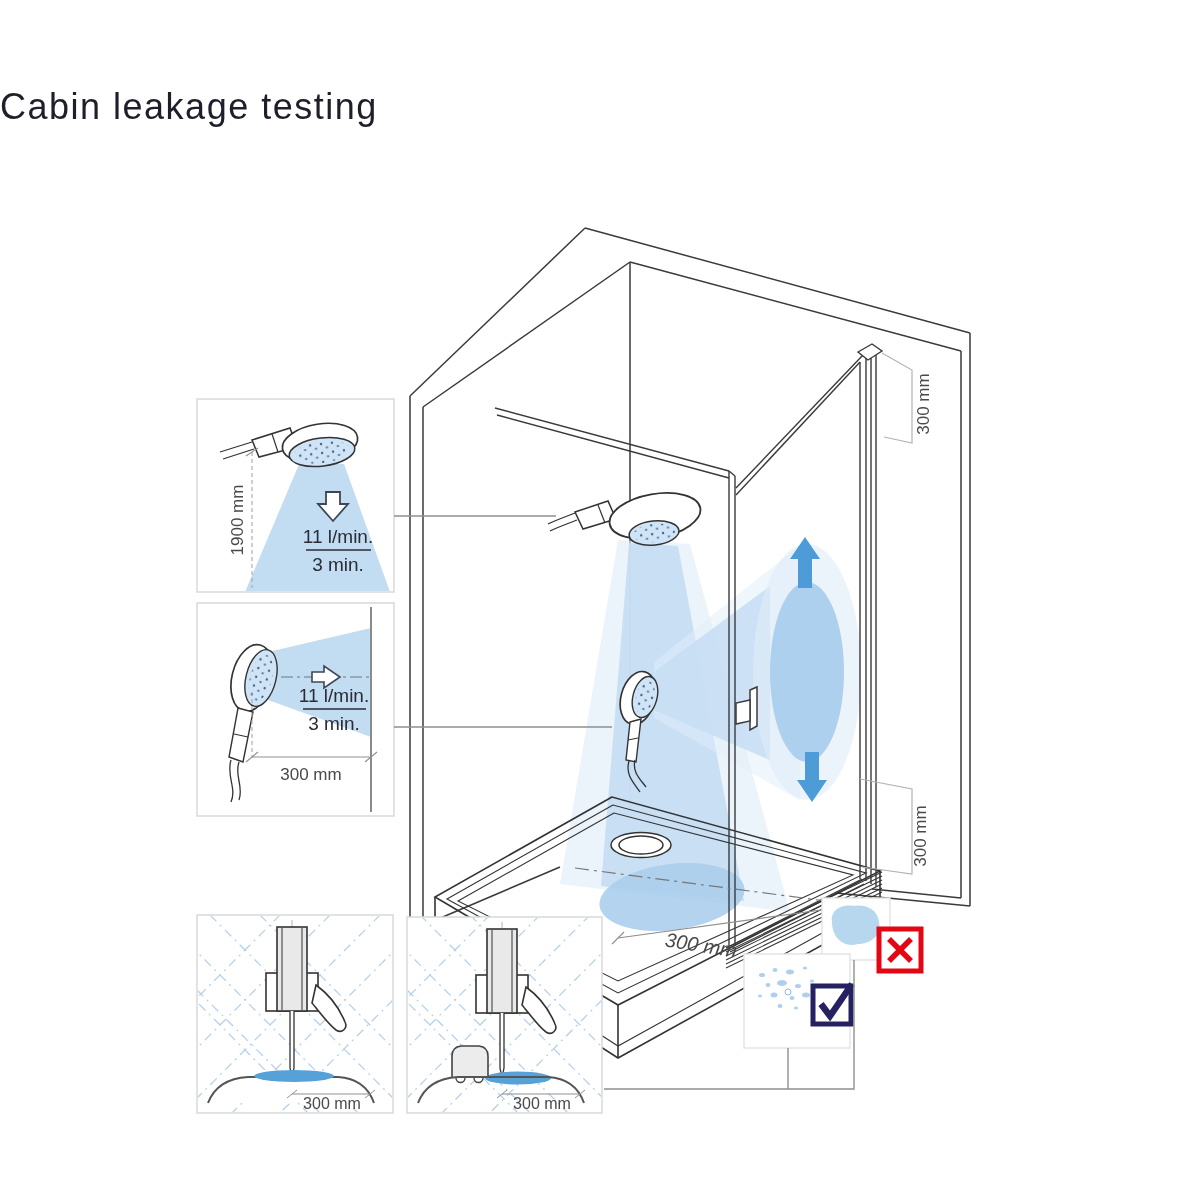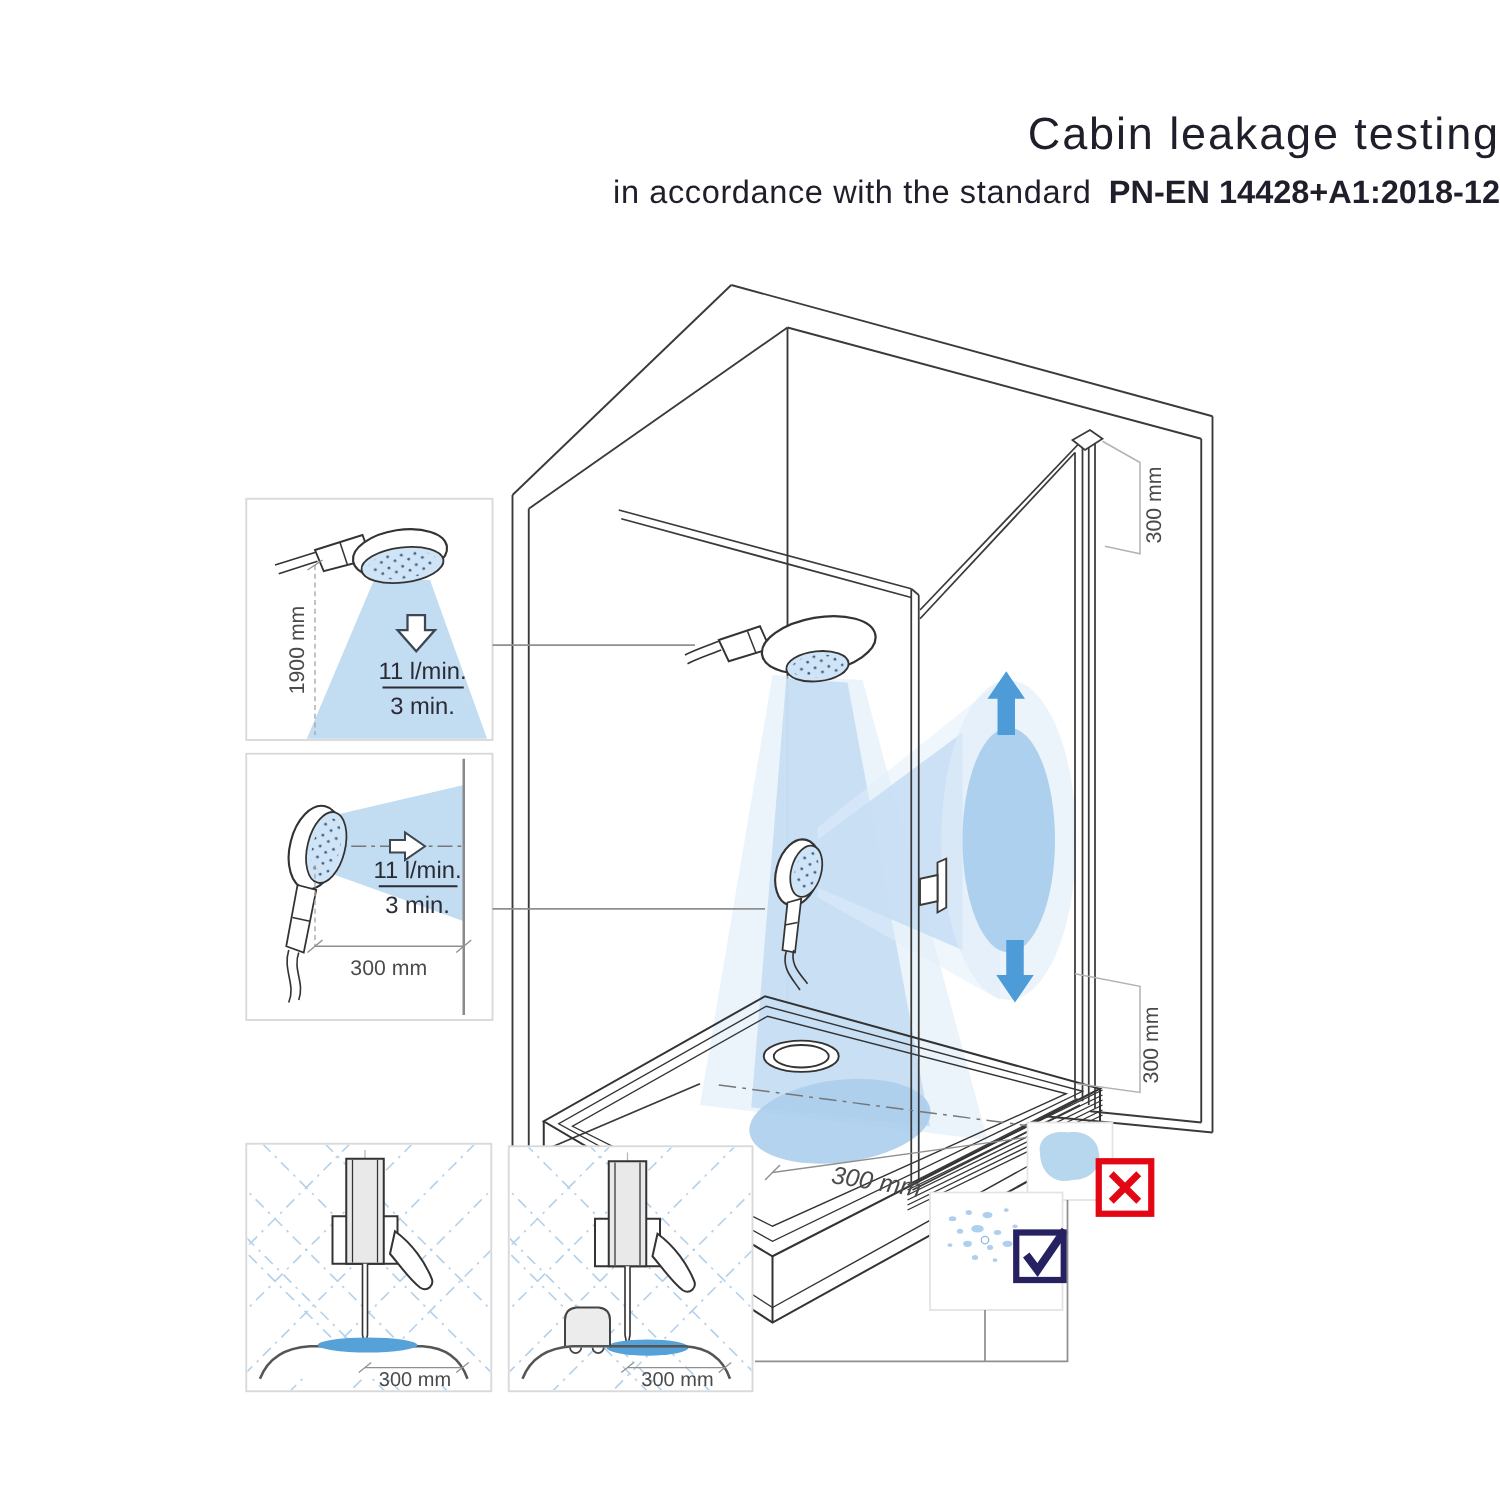--- a/index.html
+++ b/index.html
@@ -1,38 +1,35 @@
 <!DOCTYPE html>
 <html><head>
 <meta charset="utf-8">
 <style>
   html,body{margin:0;padding:0;background:#fff;}
   .page{position:relative;width:1200px;height:1200px;background:#ffffff;overflow:hidden;
         font-family:"Liberation Sans",sans-serif;}
-  .title-block{position:absolute;top:86px;left:0;width:100%;text-align:right;color:#1f1f2b;}
+  .title-block{position:absolute;top:86px;left:0;width:100%;text-align:left;color:#1f1f2b;}
   .title-line1{font-size:36px;font-weight:400;letter-spacing:1.5px;}
   .title-line2{margin-top:10px;font-size:26px;font-weight:400;letter-spacing:0.5px;}
   .title-line2 .code{font-weight:600;margin-left:14px;letter-spacing:0;}
   svg{position:absolute;top:0;left:0;}
   svg text{font-family:"Liberation Sans",sans-serif;}
   .dim-text{fill:#4a4a4a;font-size:17px;}
   .dim-text-small{fill:#4a4a4a;font-size:16px;}
   .frac-text{fill:#2b2b36;font-size:19px;}
   .floor-dim{fill:#4a4a4a;font-size:20px;font-style:italic;}
 </style>
 </head>
 <body>
 
 <div class="page">
 
   <div class="title-block">
     <div class="title-line1">Cabin leakage testing</div>
-    <div class="title-line2">
-      <span>in accordance with the standard</span><span class="code">PN-EN 14428+A1:2018-12</span>
-    </div>
   </div>
 
   <svg width="1200" height="1200" viewBox="0 0 1200 1200">
     <defs>
       <clipPath id="clipL1">
           <rect x="198" y="400" width="195" height="191"></rect>
         </clipPath>
       <clipPath id="clipL2">
           <rect x="198" y="604" width="195" height="211"></rect>
         </clipPath>

